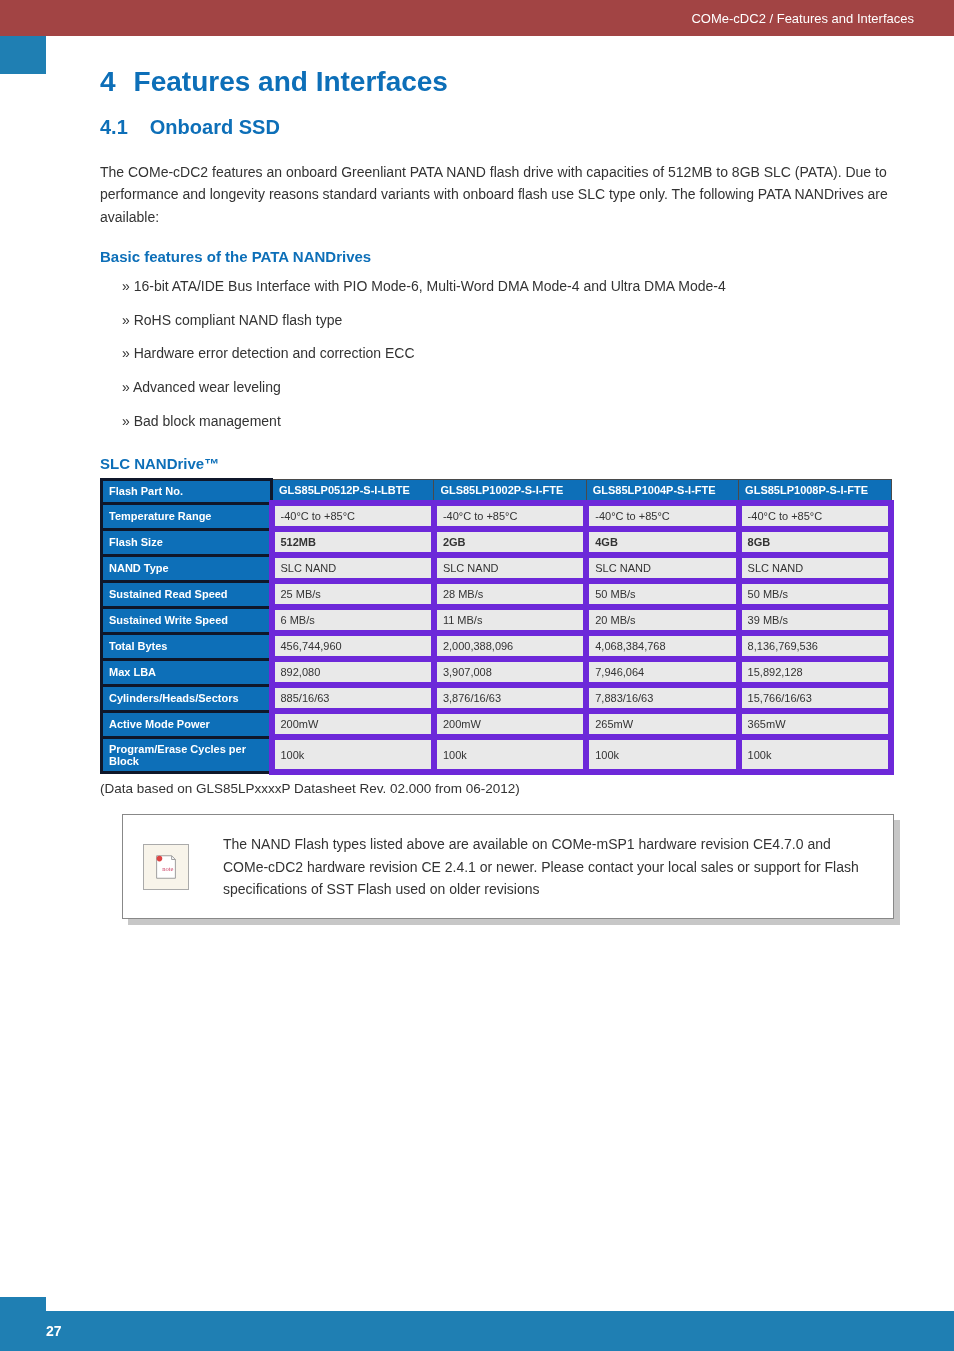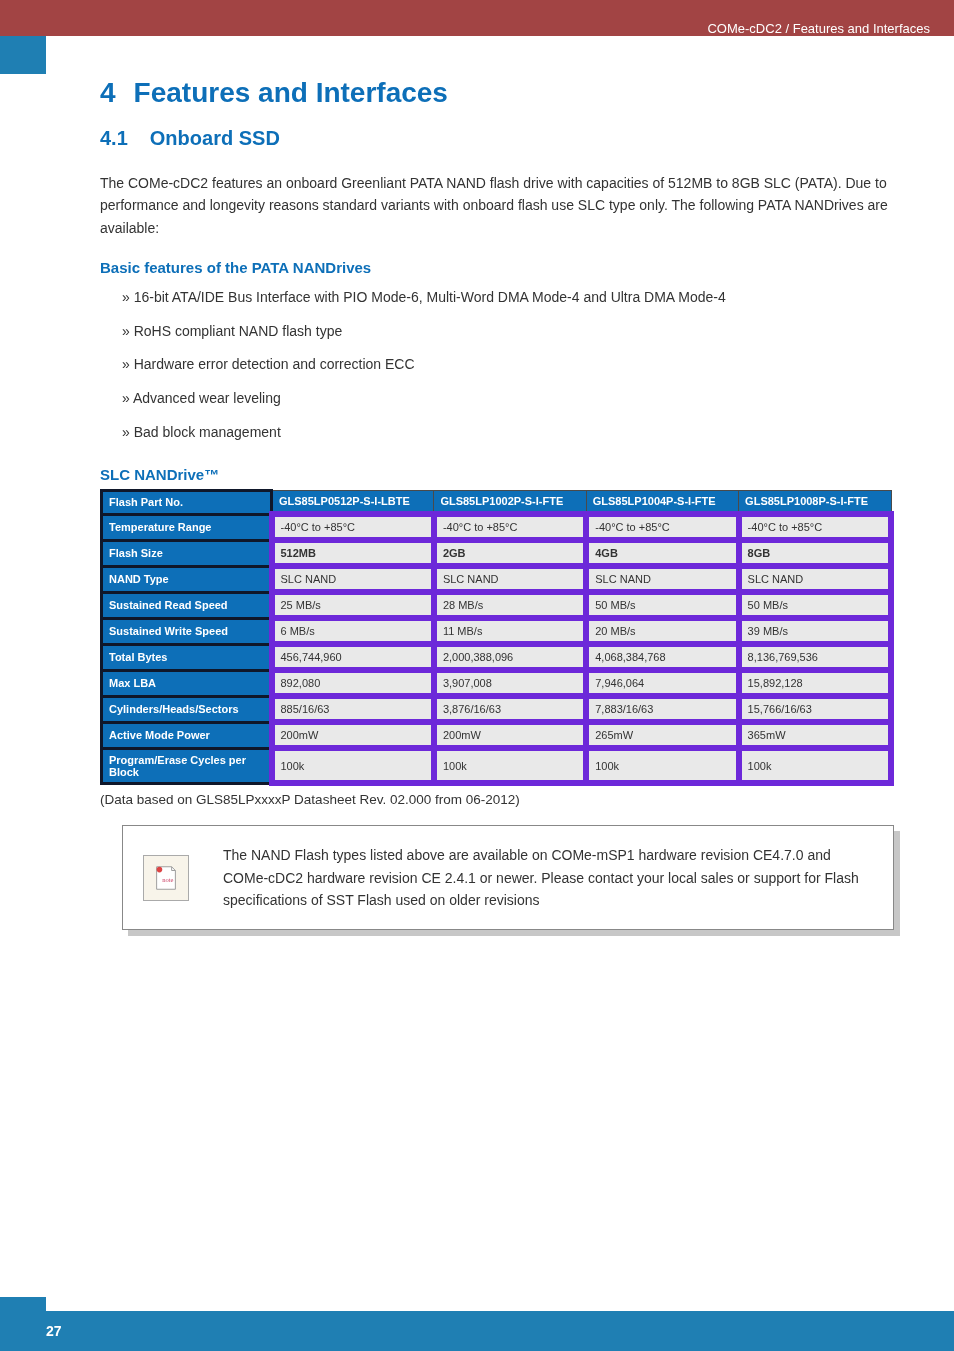--- a/index.html
+++ b/index.html
@@ -8,35 +8,35 @@
     background: #ffffff;
     width: 954px;
     height: 1351px;
     position: relative;
     color: #333;
   }
   .top-banner {
     background: #a24444;
     height: 36px;
     display: flex;
-    align-items: flex-end;
+    align-items: center;
     justify-content: flex-end;
-    padding: 0 24px;
+    padding: 0 40px;
     color: #fff;
     font-size: 13px;
   }
   .side-stripe {
     position: absolute;
     left: 0; top: 36px;
     width: 46px;
     height: 38px;
     background: #1f7fb3;
   }
   .content {
-    padding: 41px 60px 0 100px;
+    padding: 30px 60px 0 100px;
   }
   h1.sec-title {
     color: #0d6fb8;
     font-weight: 600;
     font-size: 28px;
     margin-bottom: 18px;
   }
   h1.sec-title .num { margin-right: 18px; }
   h2.sub-title {
     color: #0d6fb8;

